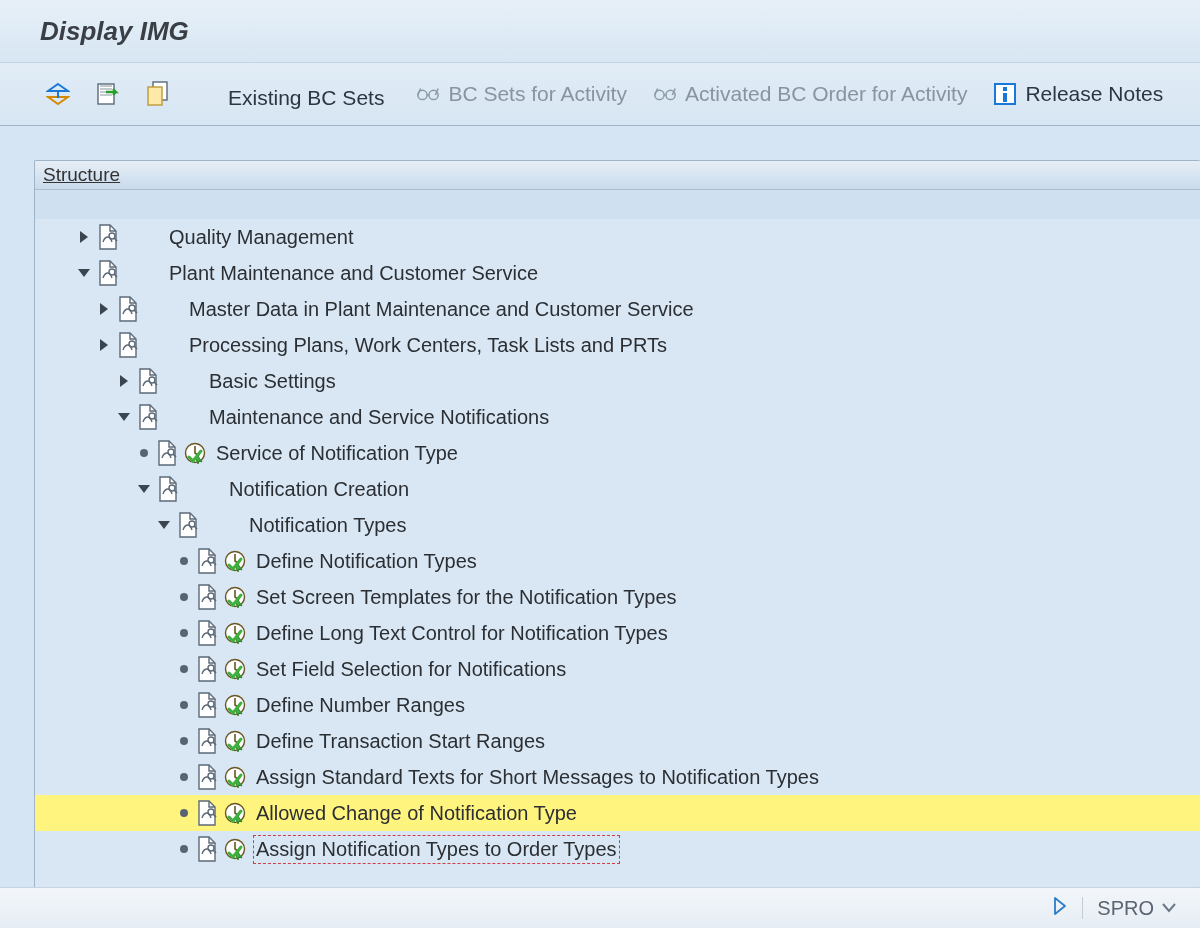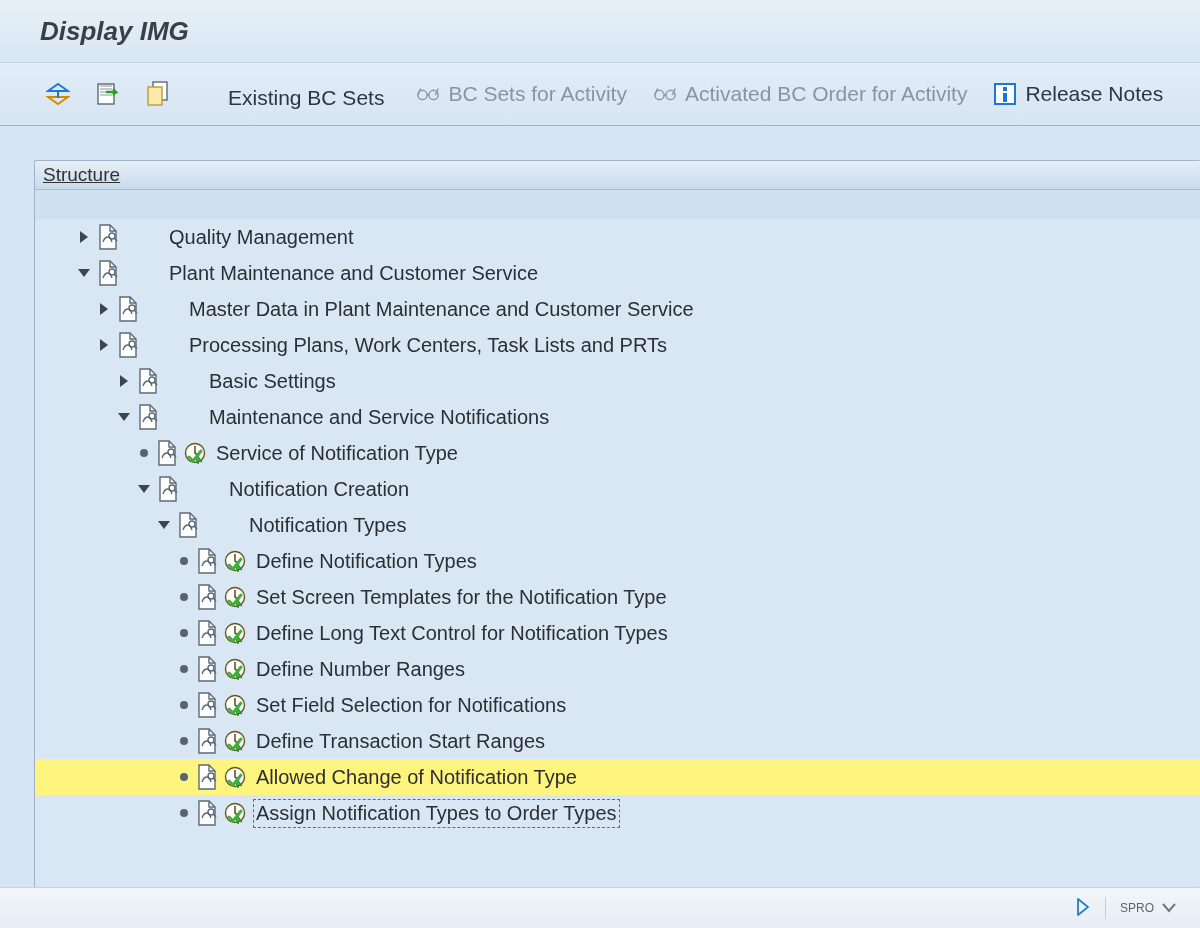--- a/index.html
+++ b/index.html
@@ -37,21 +37,21 @@
   .row .label{margin-left:10px;}
   .indent{width:20px;flex:0 0 20px;}
   .toggle{width:14px;height:14px;display:flex;align-items:center;justify-content:center;margin:0 6px 0 2px;}
   .toggle svg{display:block;}
   .bullet{width:8px;height:8px;border-radius:50%;background:#596472;margin:0 8px 0 5px;}
   .doc-icon{width:22px;height:26px;display:block;}
   .exec-icon{width:22px;height:22px;display:block;margin-left:6px;}
   .row.highlight{background:var(--highlight);text-align:right;}
   .row .redbox{outline:1.5px dashed var(--red);outline-offset:2px;}
   
-  .statusbar{position:absolute;left:0;right:0;bottom:0;height:40px;background:linear-gradient(#f2f6fa,#e6edf4);border-top:1px solid #c7d4e0;display:flex;align-items:center;justify-content:flex-end;padding:0 24px;gap:18px;color:#5b6470;font-size:12px;}
+  .statusbar{position:absolute;left:0;right:0;bottom:0;height:40px;background:linear-gradient(#f2f6fa,#e6edf4);border-top:1px solid #c7d4e0;display:flex;align-items:center;justify-content:flex-end;padding:0 24px;gap:18px;color:#5b6470;font-size:20px;}
   .sap-logo{position:absolute;left:760px;bottom:0;width:74px;height:38px;}
   .status-right{margin-left:auto;display:flex;align-items:center;gap:14px;}
   .status-sep{width:1px;height:22px;background:#c1ccd7;}
 </style>
 </head>
 <body>
 
 <svg width="0" height="0" style="position:absolute">
   <defs>
     <g id="ico-doc">
@@ -352,21 +352,21 @@
           <span class="indent"></span>
           <span class="indent"></span>
           <span class="indent"></span>
         <span class="bullet"></span>
         <svg class="doc-icon" viewBox="0 0 22 26">
             <use href="#ico-doc"></use>
           </svg>
         <svg class="exec-icon" viewBox="0 0 22 22">
             <use href="#ico-exec"></use>
           </svg>
-        <span class="label">Set Screen Templates for the Notification Type</span>
+        <span class="label">Set Screen Templates for the Notification Types</span>
       </div>
 
       <div class="row">
         <span class="indent"></span>
           <span class="indent"></span>
           <span class="indent"></span>
           <span class="indent"></span>
           <span class="indent"></span>
           <span class="indent"></span>
           <span class="indent"></span>
@@ -388,59 +388,76 @@
           <span class="indent"></span>
           <span class="indent"></span>
           <span class="indent"></span>
         <span class="bullet"></span>
         <svg class="doc-icon" viewBox="0 0 22 26">
             <use href="#ico-doc"></use>
           </svg>
         <svg class="exec-icon" viewBox="0 0 22 22">
             <use href="#ico-exec"></use>
           </svg>
+        <span class="label">Set Field Selection for Notifications</span>
+      </div>
+
+      <div class="row">
+        <span class="indent"></span>
+          <span class="indent"></span>
+          <span class="indent"></span>
+          <span class="indent"></span>
+          <span class="indent"></span>
+          <span class="indent"></span>
+          <span class="indent"></span>
+        <span class="bullet"></span>
+        <svg class="doc-icon" viewBox="0 0 22 26">
+            <use href="#ico-doc"></use>
+          </svg>
+        <svg class="exec-icon" viewBox="0 0 22 22">
+            <use href="#ico-exec"></use>
+          </svg>
         <span class="label">Define Number Ranges</span>
       </div>
 
       <div class="row">
         <span class="indent"></span>
           <span class="indent"></span>
           <span class="indent"></span>
           <span class="indent"></span>
           <span class="indent"></span>
           <span class="indent"></span>
           <span class="indent"></span>
         <span class="bullet"></span>
         <svg class="doc-icon" viewBox="0 0 22 26">
             <use href="#ico-doc"></use>
           </svg>
         <svg class="exec-icon" viewBox="0 0 22 22">
             <use href="#ico-exec"></use>
           </svg>
-        <span class="label">Set Field Selection for Notifications</span>
-      </div>
-
-      <div class="row">
-        <span class="indent"></span>
-          <span class="indent"></span>
-          <span class="indent"></span>
-          <span class="indent"></span>
-          <span class="indent"></span>
-          <span class="indent"></span>
-          <span class="indent"></span>
-        <span class="bullet"></span>
-        <svg class="doc-icon" viewBox="0 0 22 26">
-            <use href="#ico-doc"></use>
-          </svg>
-        <svg class="exec-icon" viewBox="0 0 22 22">
-            <use href="#ico-exec"></use>
-          </svg>
         <span class="label">Define Transaction Start Ranges</span>
       </div>
 
+      <div class="row">
+        <span class="indent"></span>
+          <span class="indent"></span>
+          <span class="indent"></span>
+          <span class="indent"></span>
+          <span class="indent"></span>
+          <span class="indent"></span>
+          <span class="indent"></span>
+        <span class="bullet"></span>
+        <svg class="doc-icon" viewBox="0 0 22 26">
+            <use href="#ico-doc"></use>
+          </svg>
+        <svg class="exec-icon" viewBox="0 0 22 22">
+            <use href="#ico-exec"></use>
+          </svg>
+        <span class="label">Assign Standard Texts for Short Messages to Notification Types</span>
+      </div>
 
       <div class="row highlight">
         <span class="indent"></span>
           <span class="indent"></span>
           <span class="indent"></span>
           <span class="indent"></span>
           <span class="indent"></span>
           <span class="indent"></span>
           <span class="indent"></span>
         <span class="bullet"></span>

